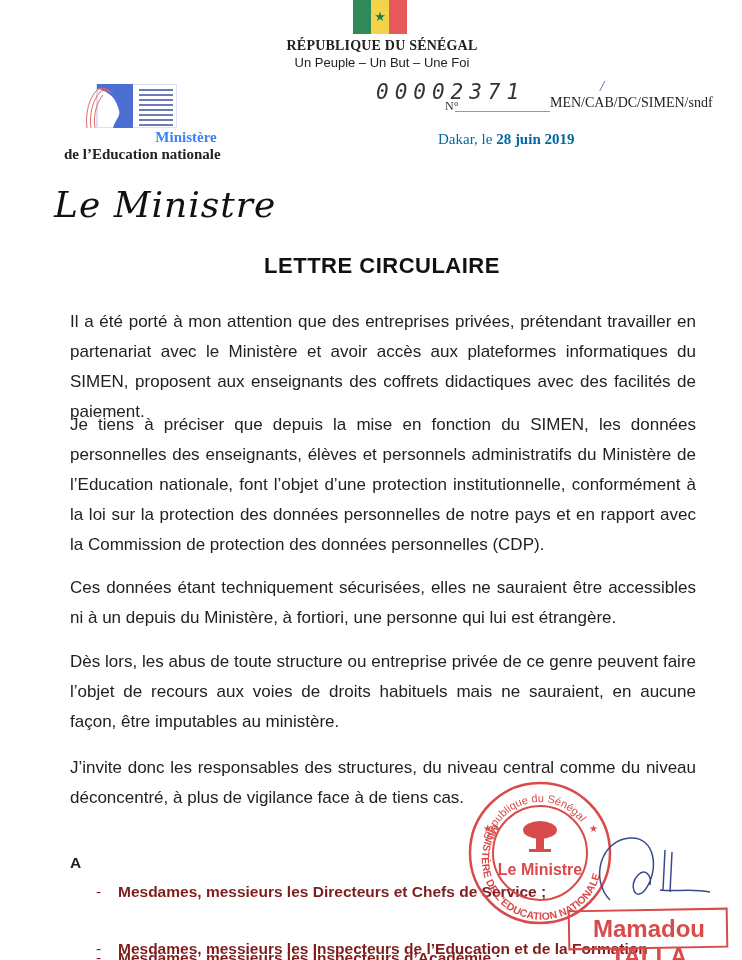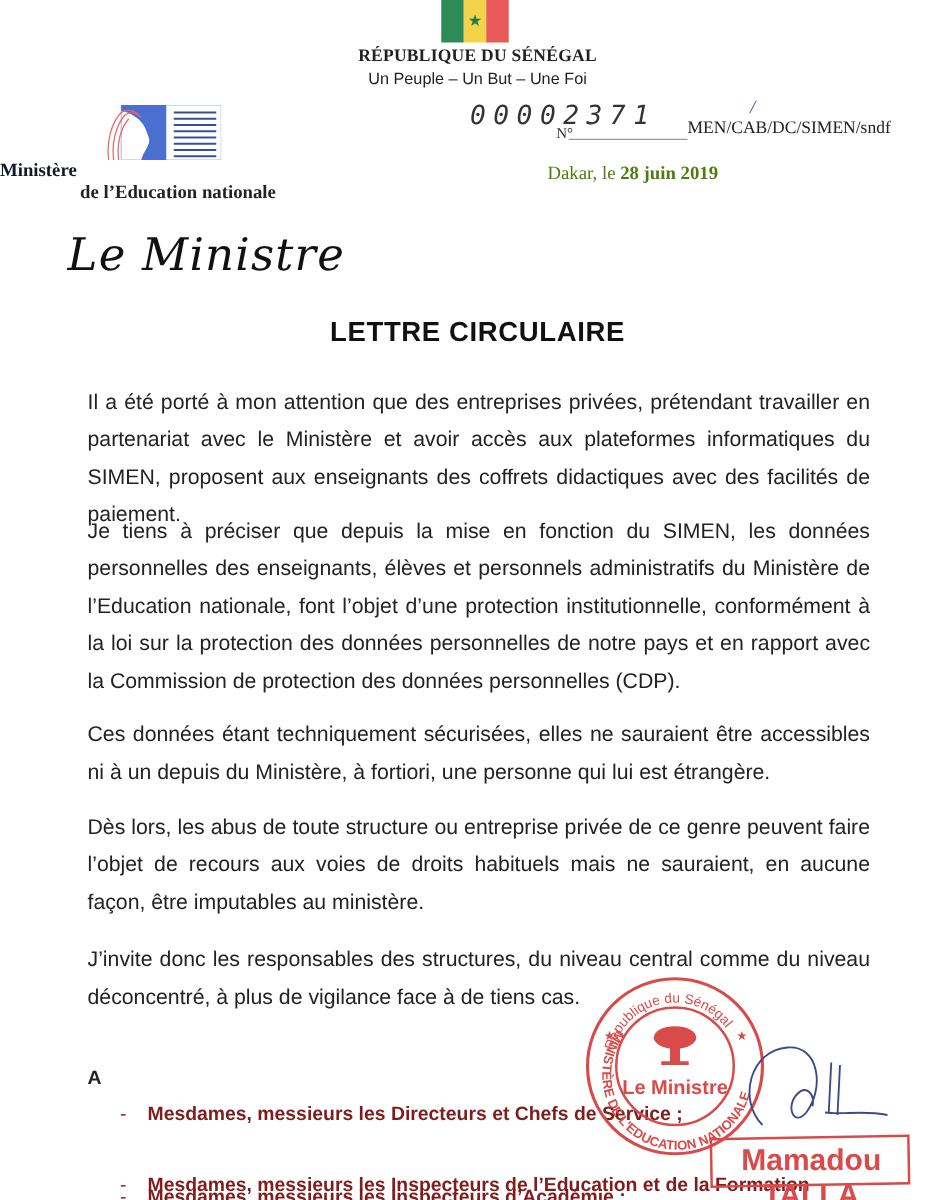--- a/index.html
+++ b/index.html
@@ -15,26 +15,26 @@
 
   .rep-title { left:0; width:764px; text-align:center; top:38px; font-size:14px; font-weight:bold; letter-spacing:0.2px; color:#222; }
   .motto { left:0; width:764px; text-align:center; top:55px; font-size:13px; color:#222; }
 
   .ref-number { left:376px; top:80px; font-size:21px; letter-spacing:6px; color:#333; font-family:"DejaVu Sans Mono","Liberation Mono",monospace; font-style:italic; }
   .ref-no-label { left:445px; top:99px; font-size:12px; color:#333; }
   .ref-line { left:455px; top:111px; width:95px; height:1px; background:#999; }
   .ref-code { left:550px; top:95px; font-size:14px; color:#222; }
   .ref-tick { left:600px; top:78px; font-size:15px; color:#4455aa; font-style:italic; }
 
-  .date { left:438px; top:131px; font-size:15px; color:#4d7c0f; }
+  .date { left:438px; top:131px; font-size:15px; color:#0369a1; }
   .date b { font-weight:bold; }
 
   
   #logo { left:85px; top:84px; width:92px; height:44px; }
-  .min-line1 { left:0; width:300px; top:129px; font-size:15px; font-weight:bold; color:#0f172a; }
+  .min-line1 { left:0; width:300px; text-align:center; top:129px; font-size:15px; font-weight:bold; color:#3b82f6;padding-left:36px; }
   .min-line2 { left:48px; top:146px; font-size:15px; font-weight:bold; color:#222;margin-left:16px; }
 
   .le-ministre { left:54px; top:184px; font-size:36px; font-style:italic; color:#111; font-family:"DejaVu Serif","Liberation Serif",serif; letter-spacing:1px; }
 
   .doc-title { left:0; width:764px; text-align:center; top:253px; font-size:22px; font-weight:bold; color:#111; letter-spacing:0.5px; }
 
   .para { left:70px; width:626px; font-size:17px; line-height:30px; text-align:justify; color:#222; }
   .para.last-left { text-align-last:left; }
 
   .recipients-a { left:70px; top:854px; font-size:15.5px; font-weight:bold; color:#222; }

